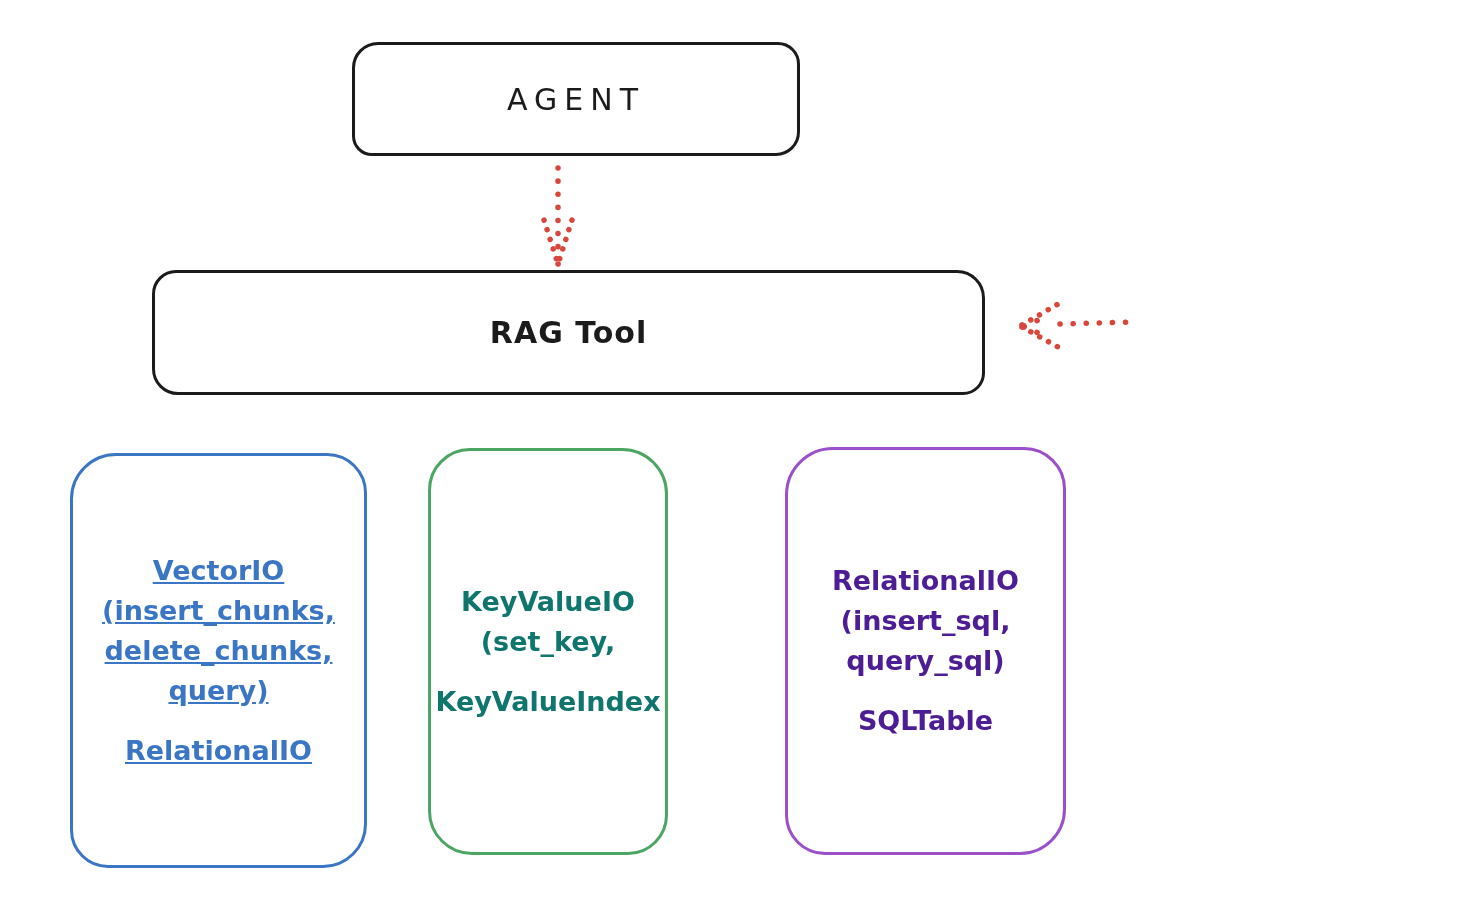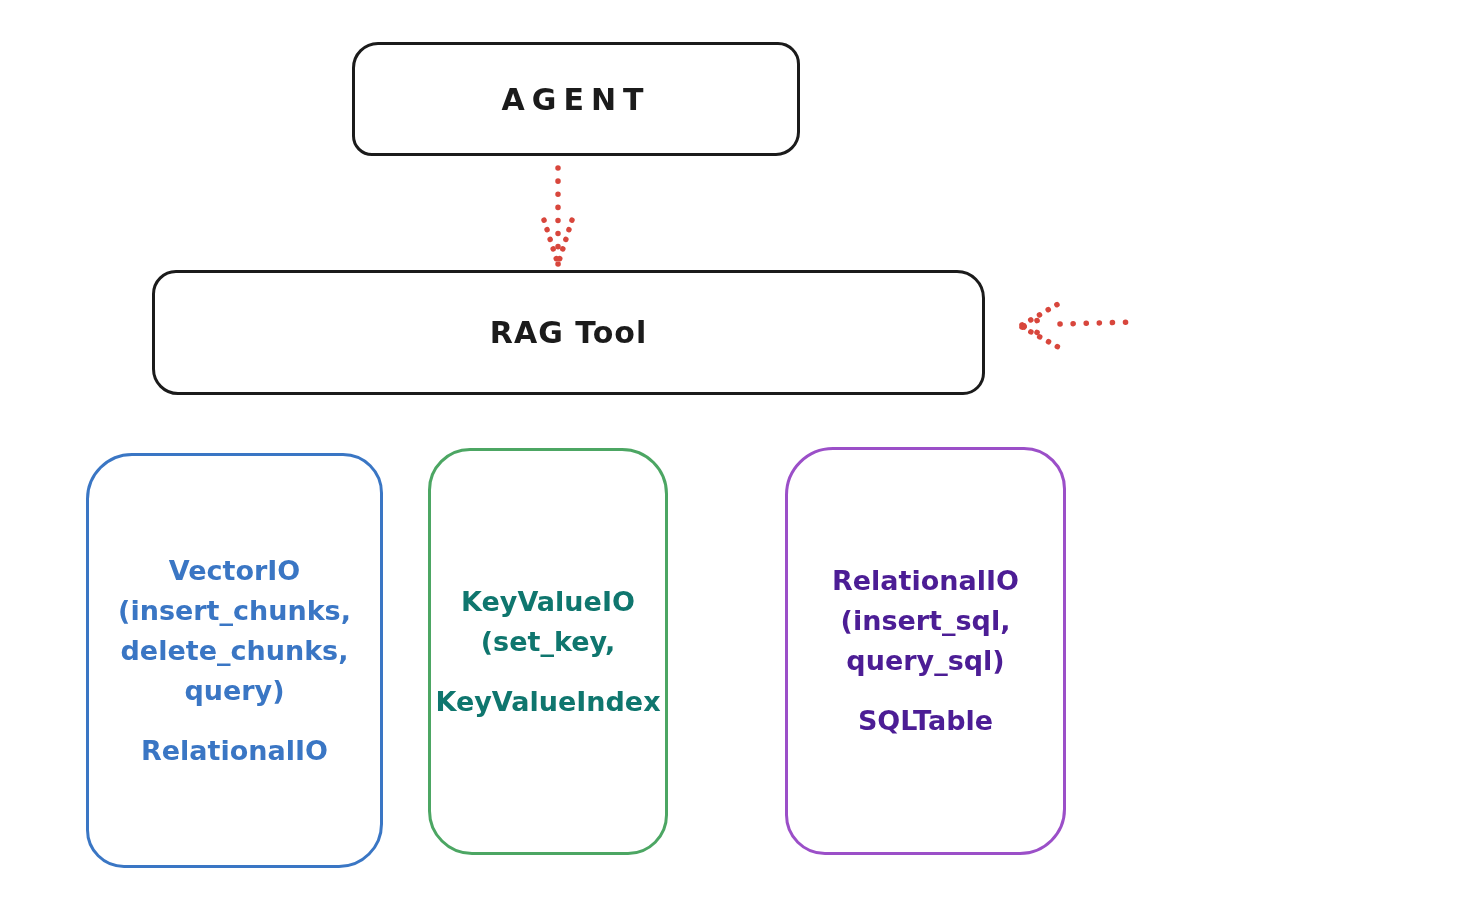--- a/index.html
+++ b/index.html
@@ -26,21 +26,21 @@
     text-align: center;
     background: #ffffff;
   }
   .node-agent {
     left: 352px; top: 42px; width: 448px; height: 114px;
     border: 3.5px solid #1b1b1b;
     border-radius: 26px 22px 24px 20px;
   }
   .node-agent .node-label {
     font-size: 30px;
-    font-weight: 700;
+    font-weight: 400;
     letter-spacing: 7px;
     color: #1b1b1b;
     text-align: right;
   }
   .node-rag {
     left: 152px; top: 270px; width: 833px; height: 125px;
     border: 3.5px solid #1b1b1b;
     border-radius: 24px 28px 22px 26px;
   }
   .node-rag .node-label {
@@ -52,24 +52,25 @@
   .store {
     font-size: 27px;
     font-weight: 600;
     line-height: 40px;
     padding: 10px 6px;
   }
   .store .index-label {
     margin-top: 20px;
   }
   .store-blue {
-    left: 86px; top: 453px; width: 297px; height: 415px;
+    left: 70px; top: 453px; width: 297px; height: 415px;
     border: 3.5px solid #3a76c4;
     border-radius: 46px 40px 44px 38px;
     color: #3a76c4;
+    text-decoration: underline;
   }
   .store-green {
     left: 428px; top: 448px; width: 240px; height: 407px;
     border: 3.5px solid #4ca663;
     border-radius: 42px 46px 40px 44px;
     color: #0f766e;
   }
   .store-purple {
     left: 785px; top: 447px; width: 281px; height: 408px;
     border: 3.5px solid #9b4fc8;

